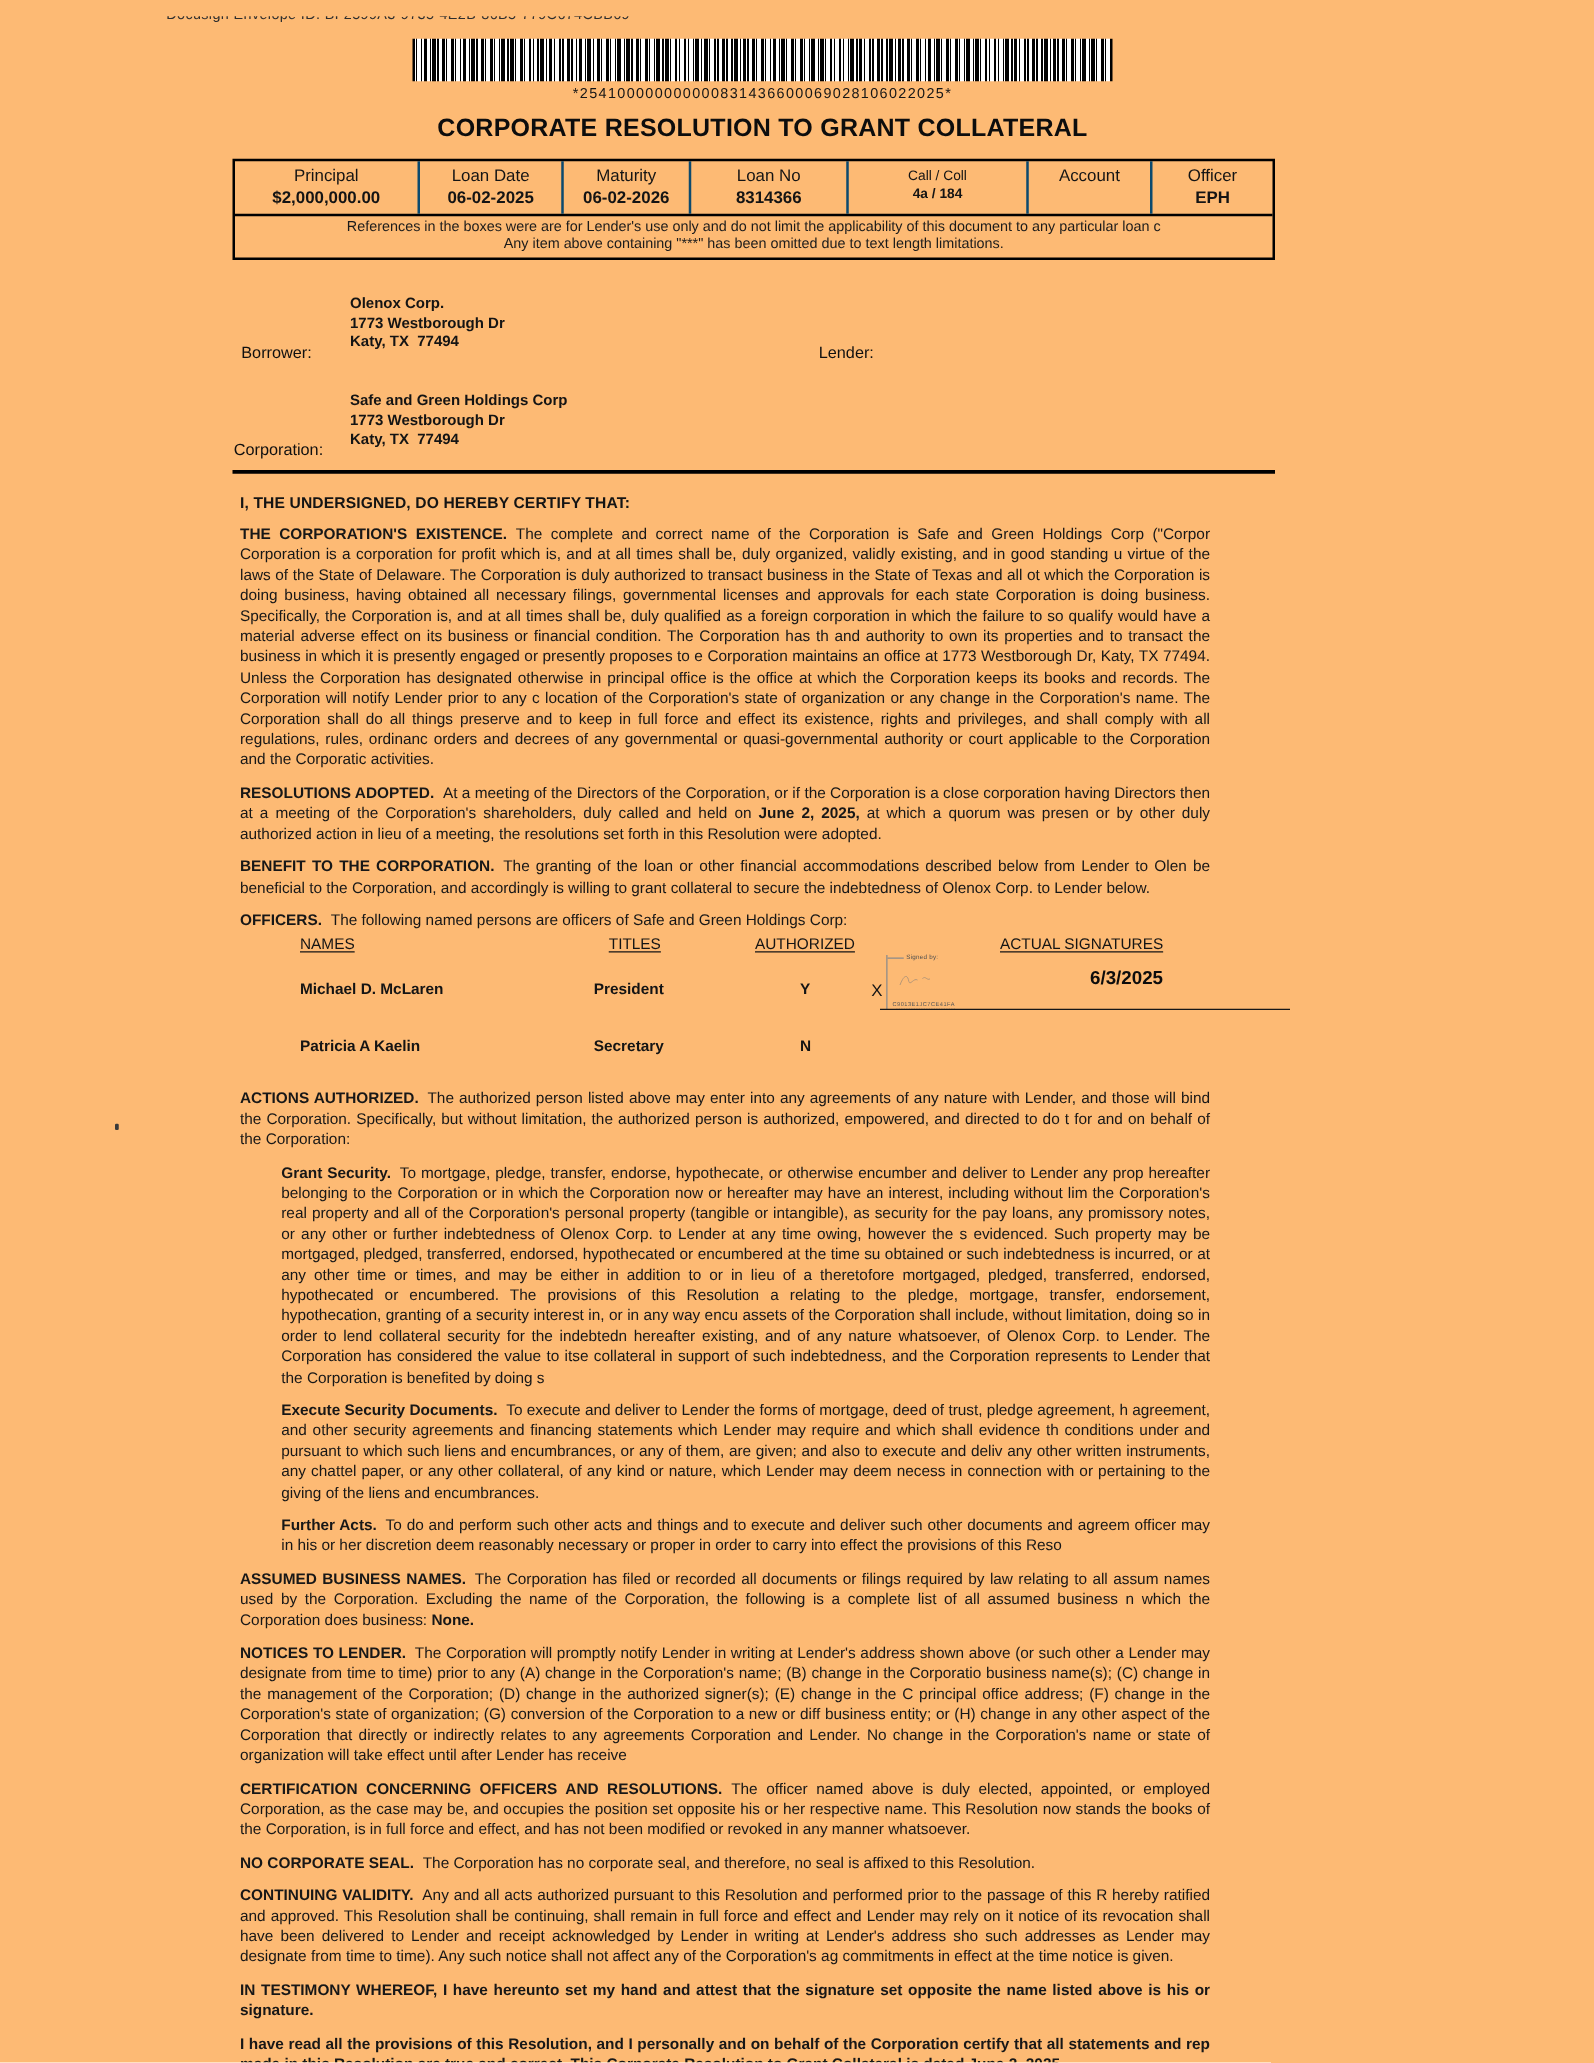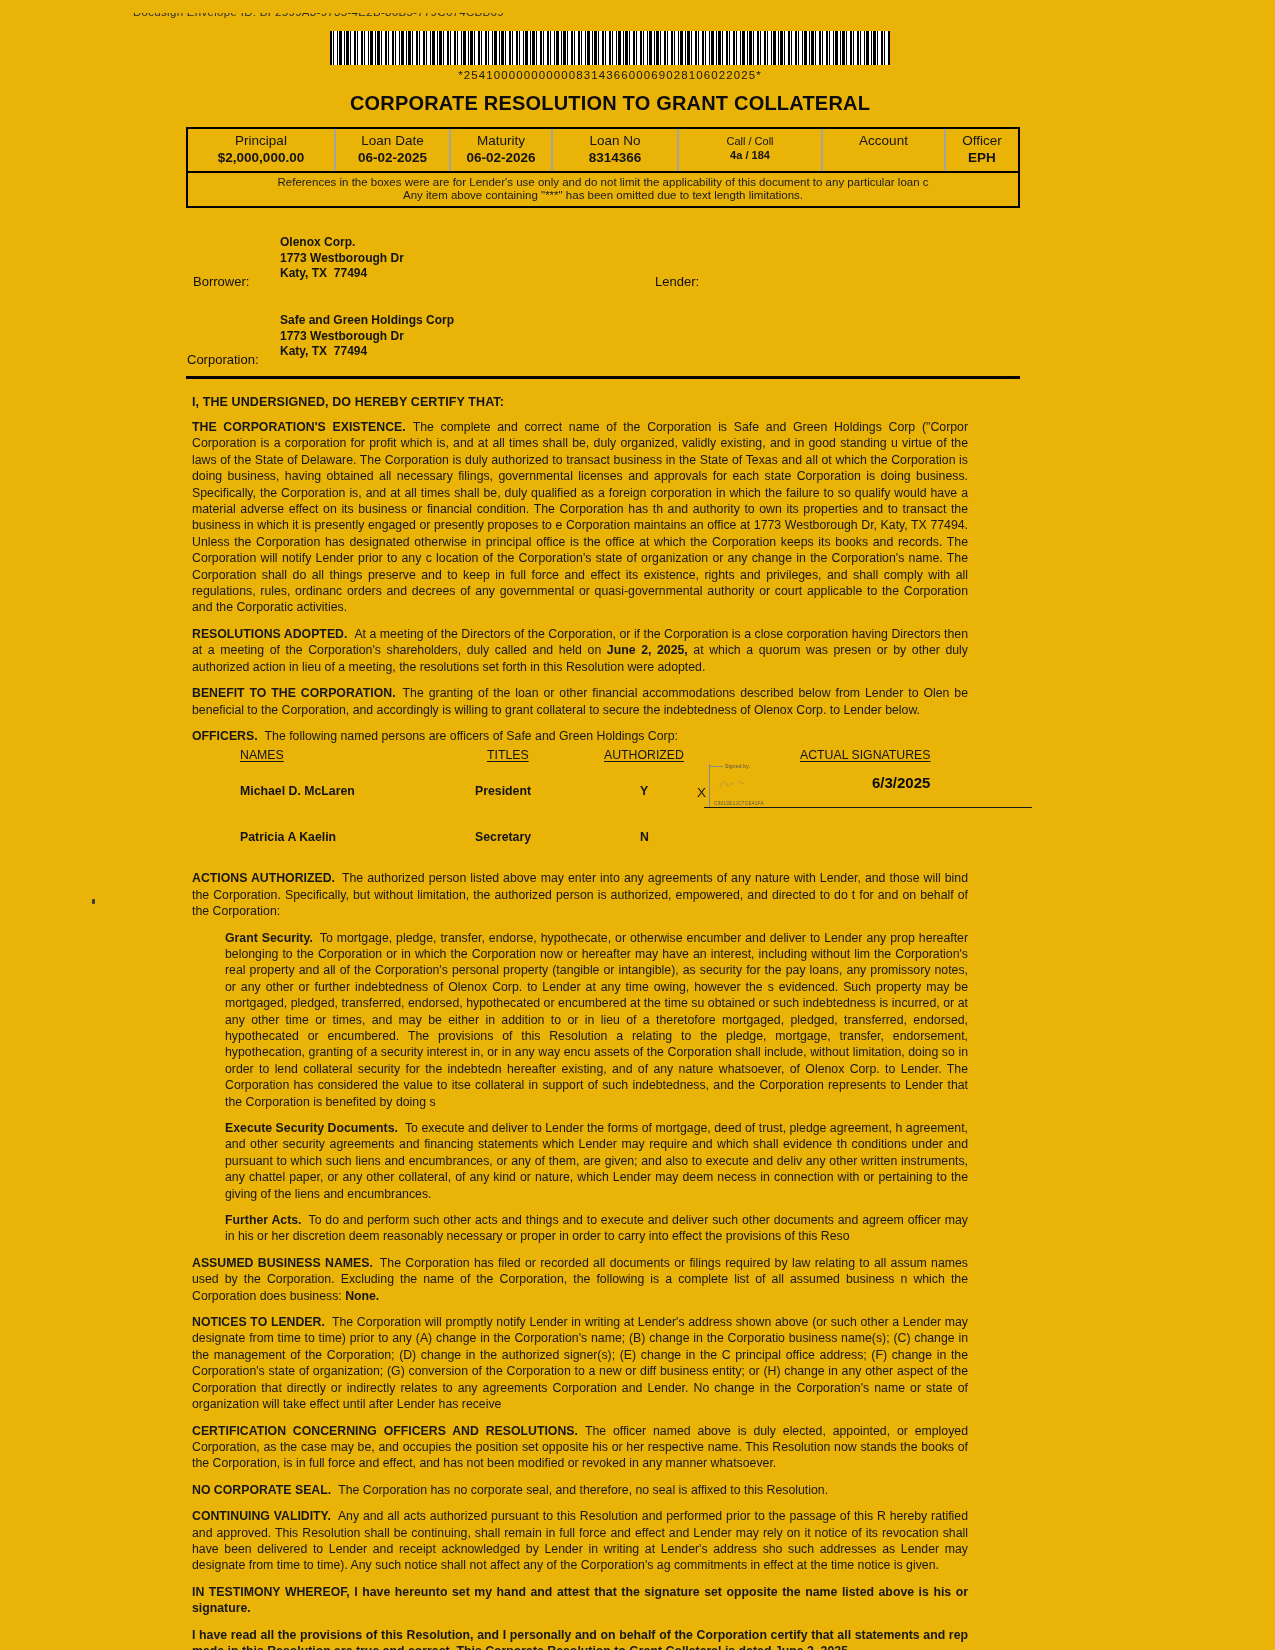--- a/index.html
+++ b/index.html
@@ -1,19 +1,19 @@
 <!DOCTYPE html>
 <html><head>
 <meta charset="utf-8">
 <style>
   * { margin:0; padding:0; box-sizing:border-box; }
   html,body { background:#ffffff; }
   .page {
     position:relative; width:1275px; height:1650px; margin:0 auto;
-    background:#eab308; color:#141414; overflow:hidden;
+    background:#fdba74; color:#141414; overflow:hidden;
     font-family:"Liberation Sans", sans-serif;
   }
   
   .envelope-clip { position:absolute; top:13px; left:133px; height:9px; overflow:hidden; }
   .envelope-clip span { display:block; margin-top:-7px; font-size:11.5px; color:#2d2d2d; letter-spacing:.3px; white-space:pre; }
 
   .center-col { margin-left:186px; width:848px; text-align:center; }
   .barcode {
     margin:31px auto 0; width:560px; height:34px;
     background-image:
@@ -23,21 +23,21 @@
         #000 14px 15px, #fff 15px 16px, #000 16px 19px, #fff 19px 20px,
         #000 20px 21px, #fff 21px 24px, #000 24px 26px, #fff 26px 27px,
         #000 27px 28px, #fff 28px 31px);
   }
   .barcode-number { margin-top:4px; font-size:11.5px; letter-spacing:1.1px; color:#161616; }
   .doc-title { margin-top:11px; font-size:20px; font-weight:bold; letter-spacing:.2px; color:#0d0d0d; }
 
   
   .loan-table { margin:12px 0 0 186px; width:834px; border:2.5px solid #000; }
   .lt-cells { display:flex; }
-  .lt-cell { border-right:2px solid #a3a3a3; text-align:center; padding:4px 2px 6px; }
+  .lt-cell { border-right:2px solid #0c4a6e; text-align:center; padding:4px 2px 6px; }
   .lt-cell:last-child { border-right:none; flex:1; }
   .lt-label { font-size:13.5px; }
   .lt-value { font-size:13.5px; font-weight:bold; margin-top:2px; }
   .lt-cell.small .lt-label, .lt-cell.small .lt-value { font-size:11px; }
   .lt-cell.small .lt-label { padding-top:2px; }
   .lt-ref { border-top:2px solid #000; font-size:11.5px; color:#1b1b1b; padding:3px 2px 5px; }
   .lt-ref-1 { white-space:nowrap; overflow:hidden; text-align:center; }
   .lt-ref-2 { text-align:center; margin-top:1px; }
 
   
@@ -109,21 +109,21 @@
         <div class="lt-value">06-02-2026</div>
       </div>
       <div class="lt-cell" style="width:126px">
         <div class="lt-label">Loan No</div>
         <div class="lt-value">8314366</div>
       </div>
       <div class="lt-cell small" style="width:144px">
         <div class="lt-label">Call / Coll</div>
         <div class="lt-value">4a / 184</div>
       </div>
-      <div class="lt-cell" style="width:123px">
+      <div class="lt-cell" style="width:99px">
         <div class="lt-label">Account</div>
         <div class="lt-value"></div>
       </div>
       <div class="lt-cell">
         <div class="lt-label">Officer</div>
         <div class="lt-value">EPH</div>
       </div>
     </div>
     <div class="lt-ref">
       <div class="lt-ref-1">References in the boxes were are for Lender's use only and do not limit the applicability of this document to any particular loan c</div>

